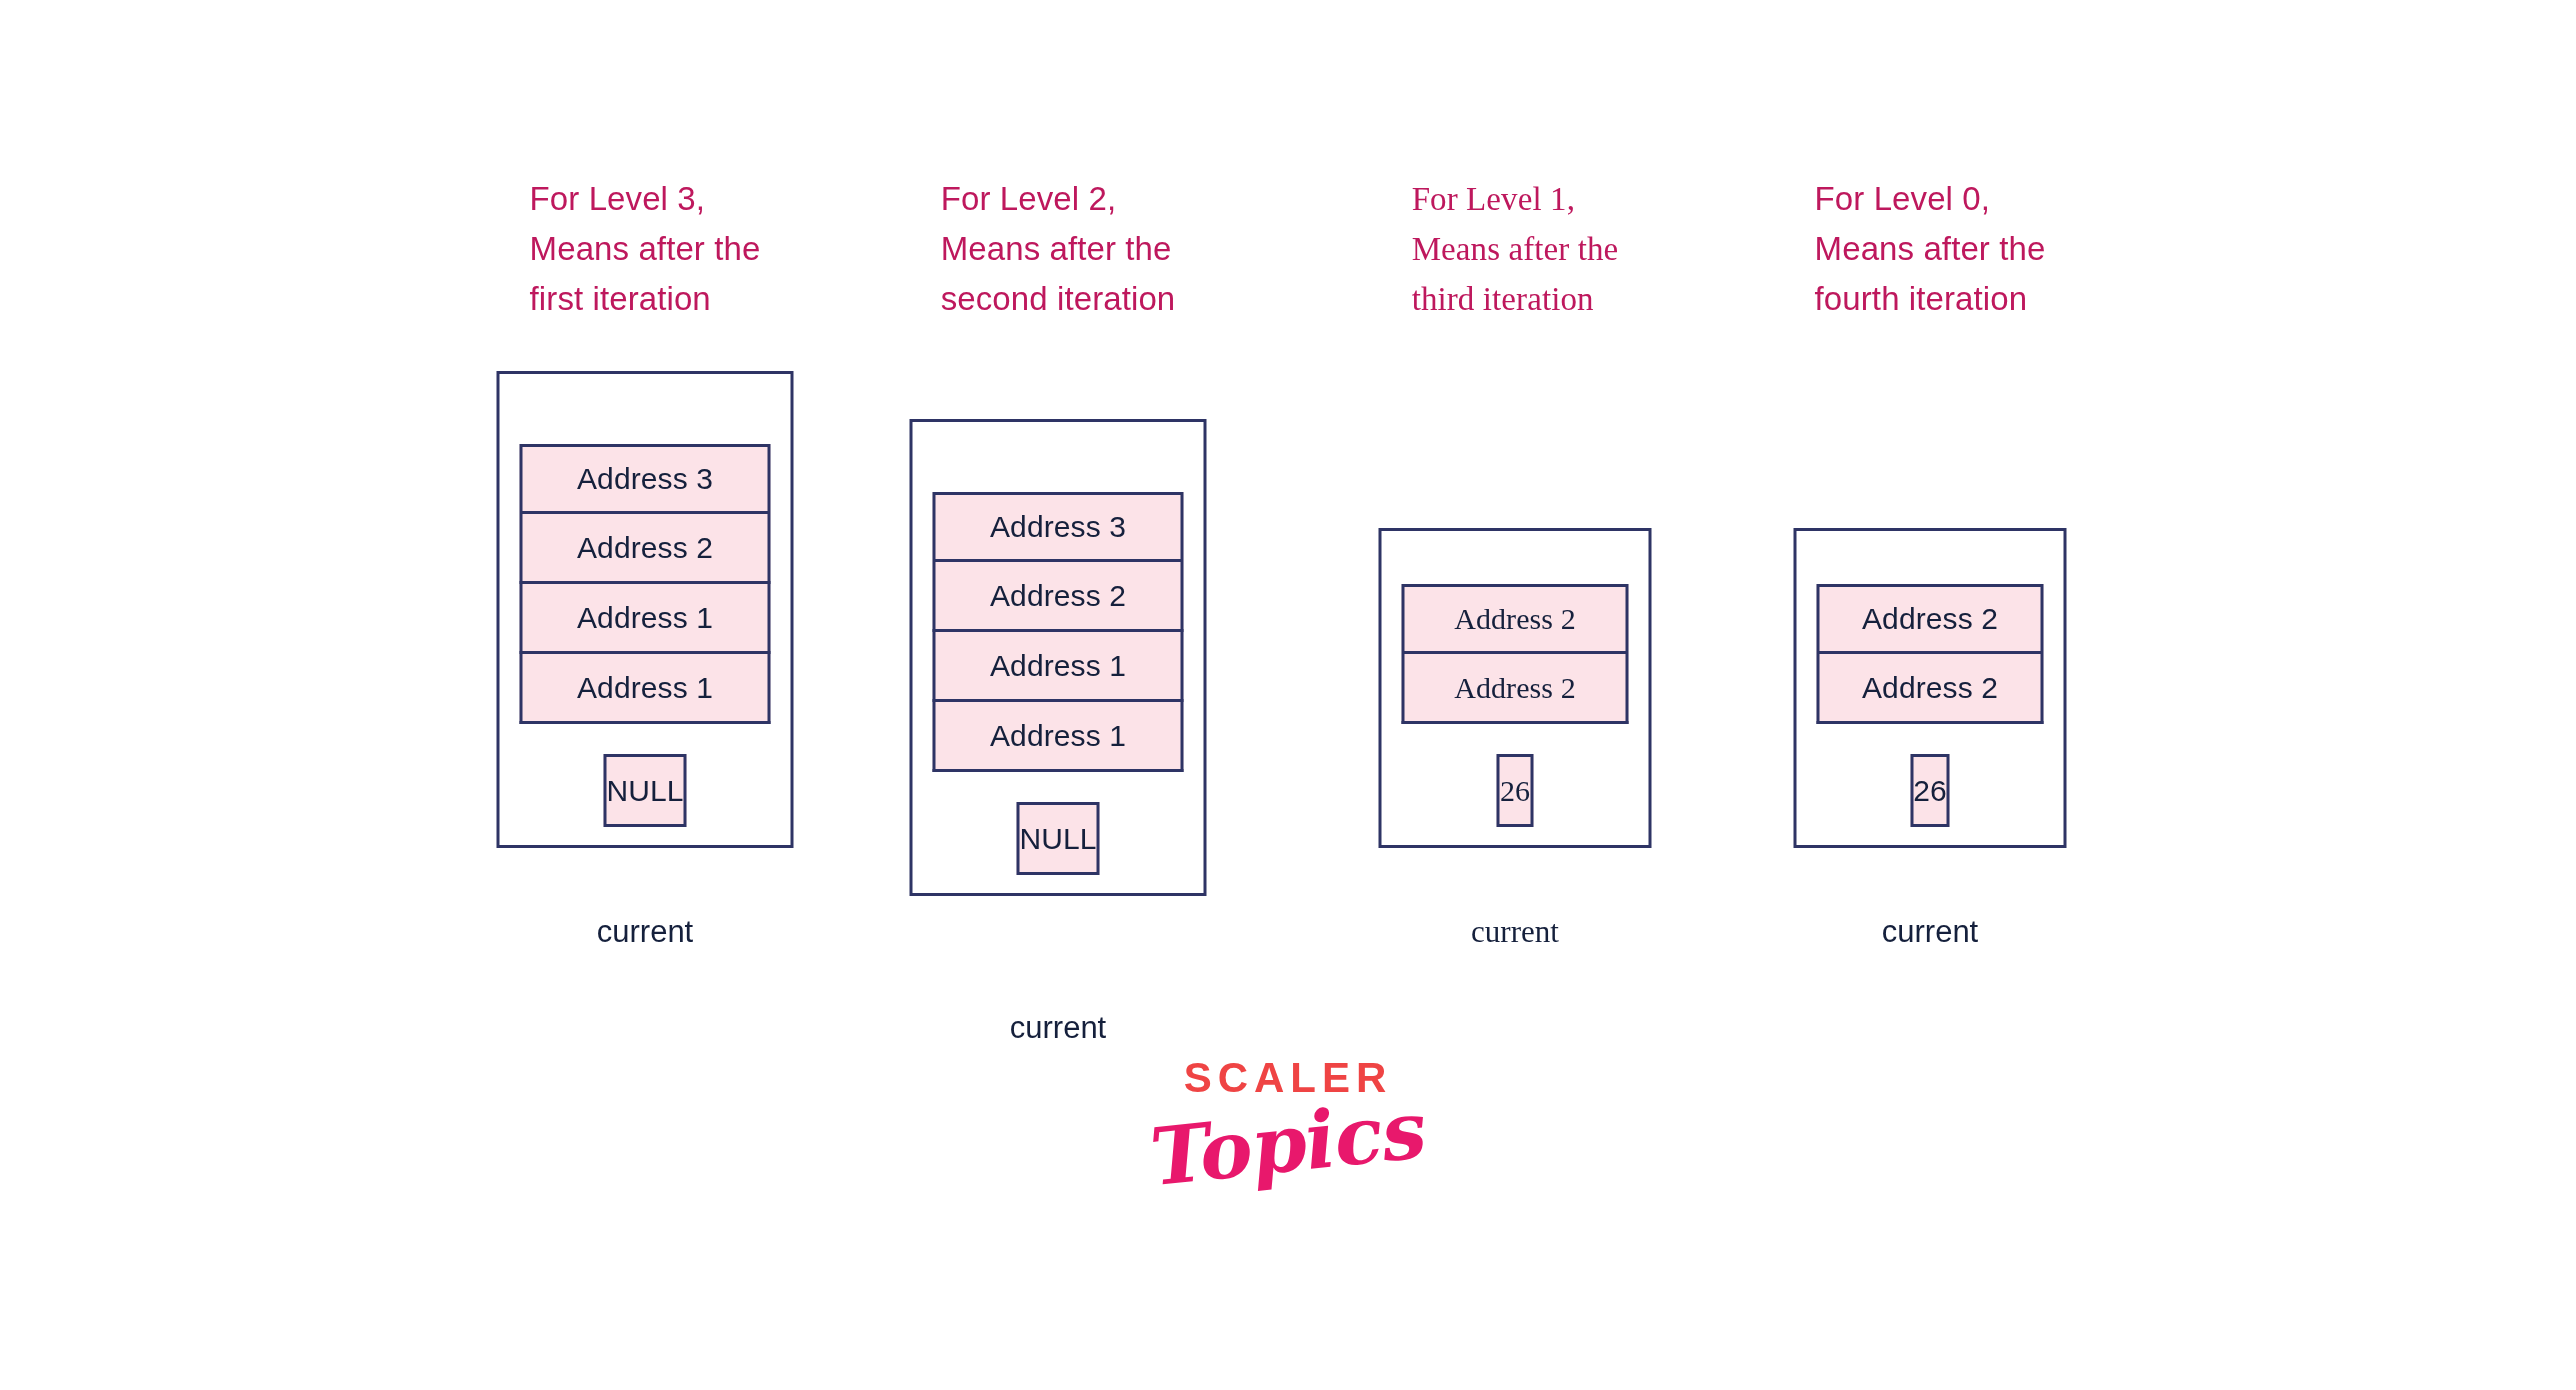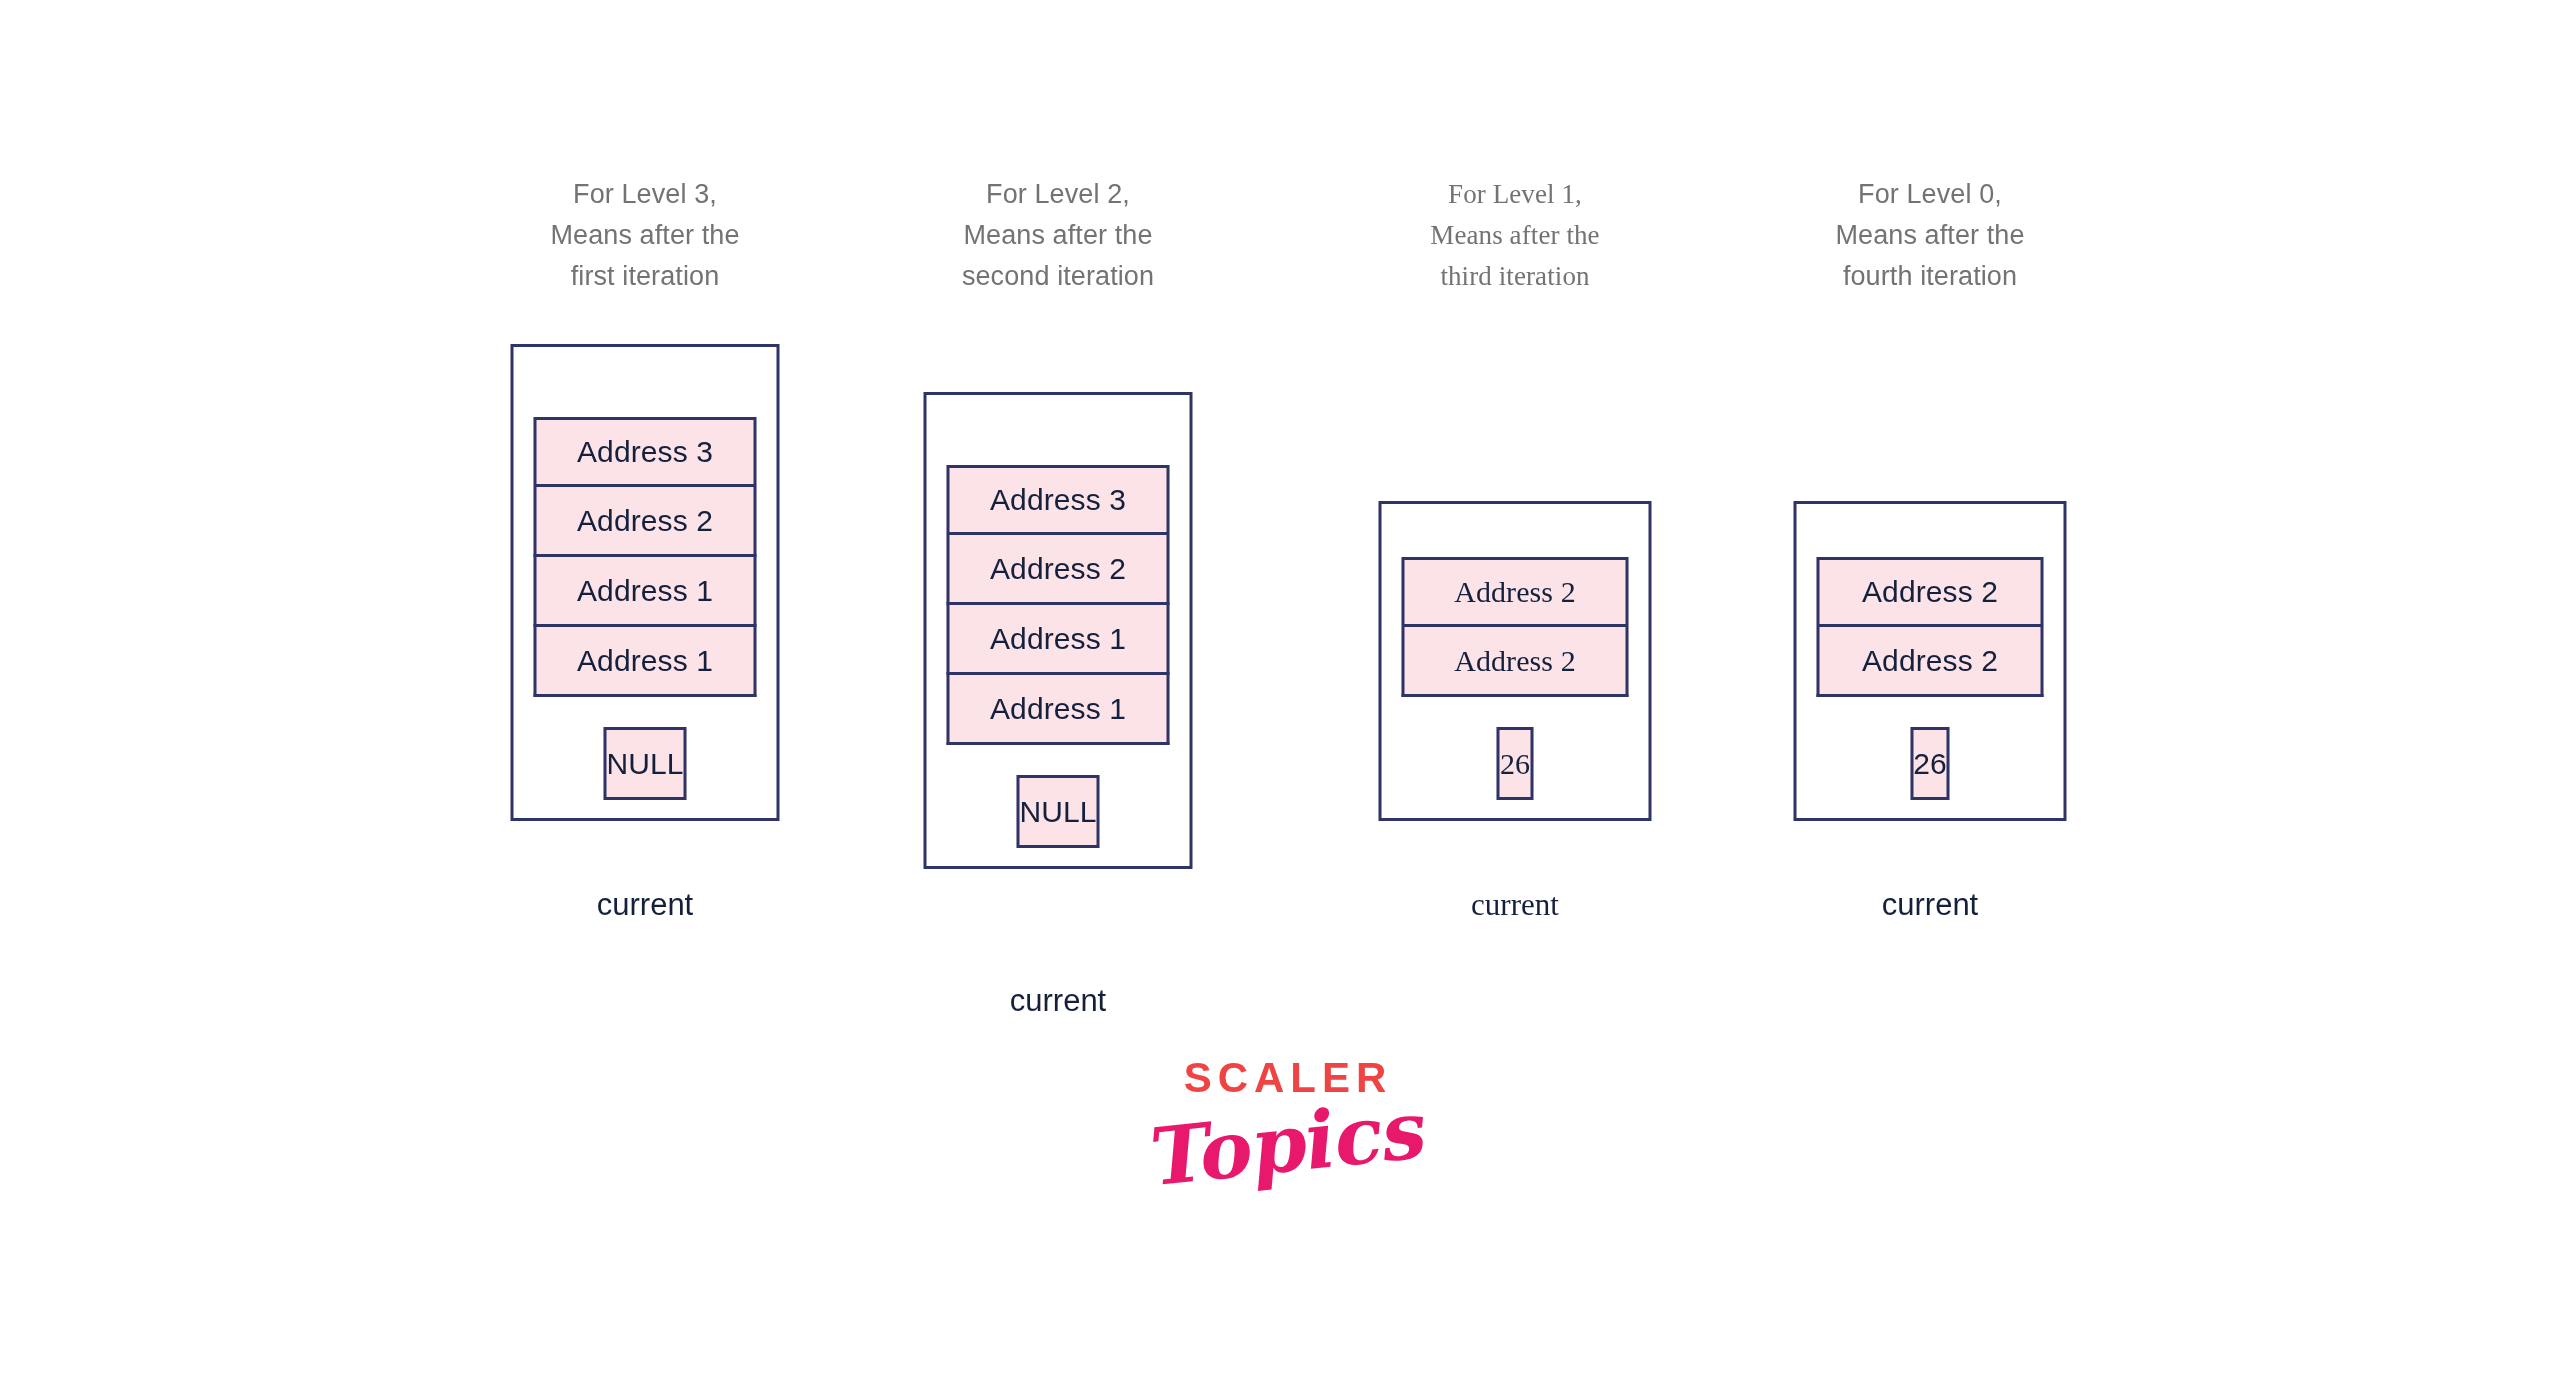--- a/index.html
+++ b/index.html
@@ -34,24 +34,24 @@
     align-items: center;
   }
 
   
   #col-0 { left: 467px; }
   #col-1 { left: 880px; gap: 48px; }
   #col-2 { left: 1337px; font-family: Liberation Serif, serif; }
   #col-3 { left: 1752px; }
 
   .col-header {
-    font-size: 27px;
+    font-size: 33px;
     line-height: 1.52;
-    text-align: center;
-    color: #737373;
+    text-align: left;
+    color: #be185d;
     white-space: pre-line;
     letter-spacing: 0.1px;
   }
 
   
   .stack-wrap {
     position: relative;
     width: 356px;
     height: 530px;   
   }
@@ -65,21 +65,21 @@
     border: 3.8px solid #2e3465;
     background: #ffffff;
     display: flex;
     flex-direction: column;
     justify-content: flex-end;
     align-items: center;
     padding: 16.7px 19.7px 18px 19.7px;
   }
 
   
-  .stack-box.tall { width: 269px; height: 477px; }
+  .stack-box.tall { width: 297px; height: 477px; }
   
   .stack-box.short { width: 273px; height: 320px; }
 
   .cell-group {
     display: flex;
     flex-direction: column;
     width: 100%;
   }
 
   .cell {

